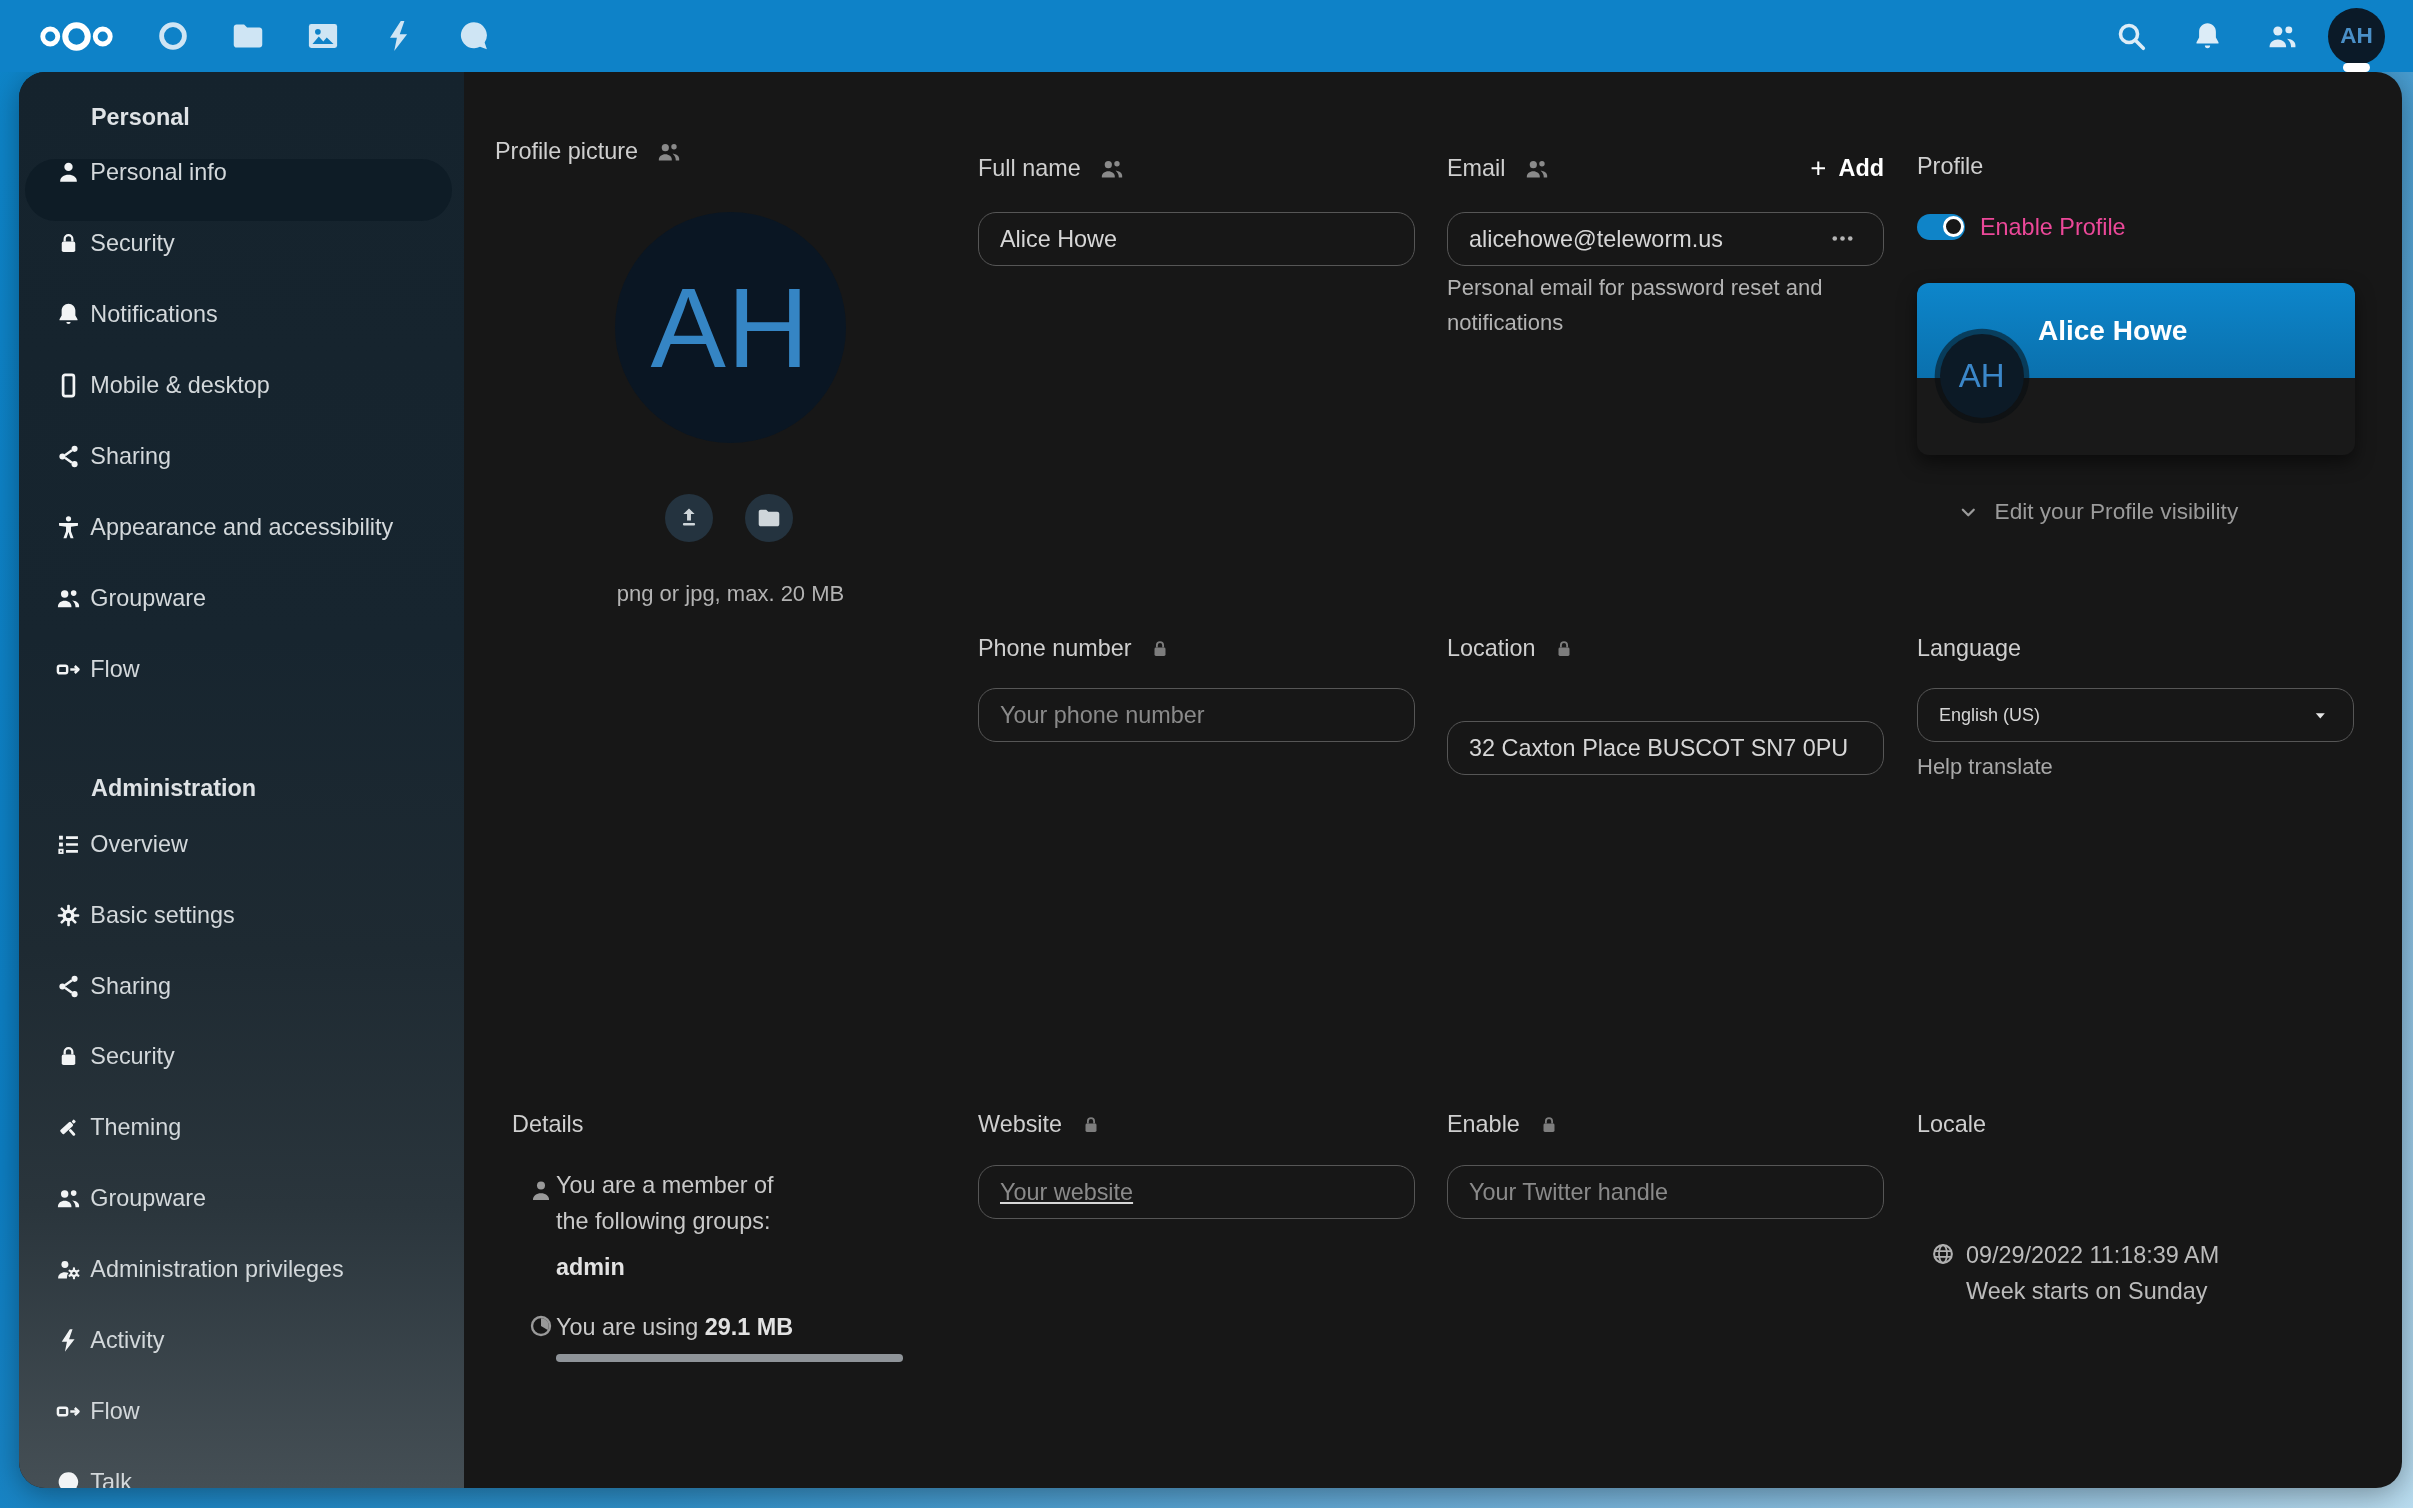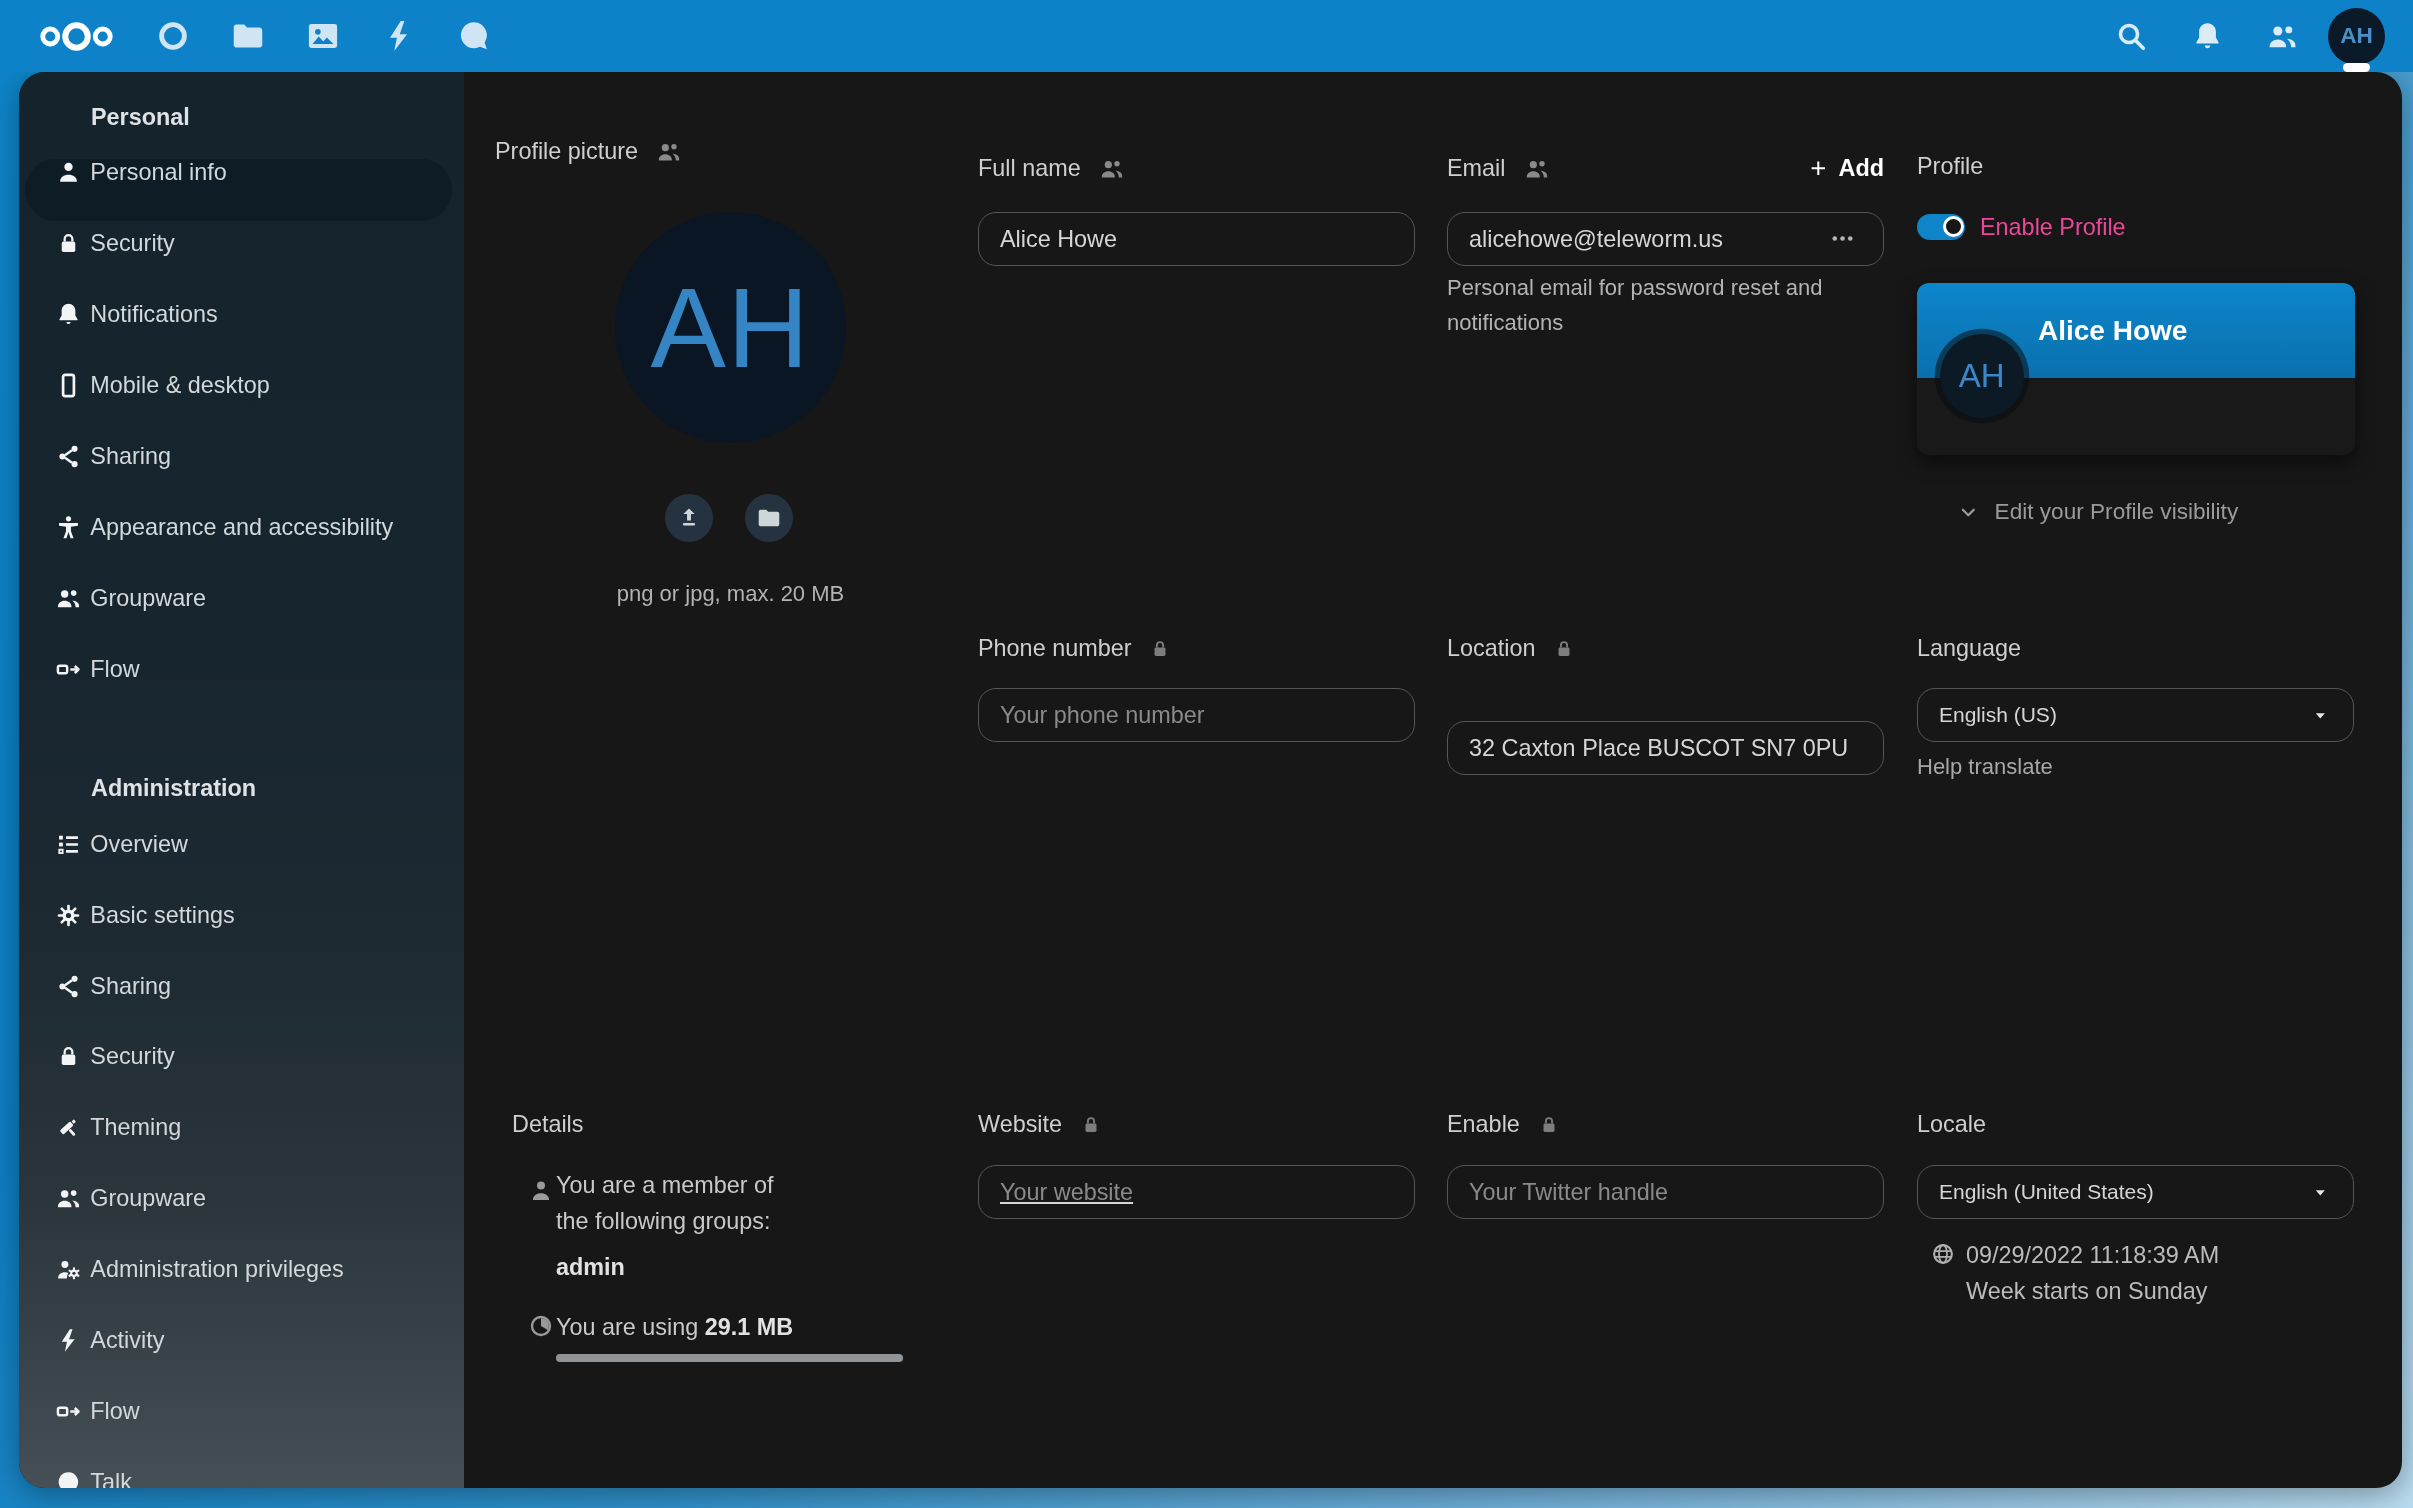--- a/index.html
+++ b/index.html
@@ -32,21 +32,21 @@
   .s-lbl{margin-left:8.3px;font-size:23.4px;color:#d3d8db;white-space:nowrap;}
   
   .lbl{position:absolute;height:33px;display:flex;align-items:center;gap:18px;font-size:23.4px;color:#cfcfcf;}
   .scope-ic{width:26px;height:26px;color:#8a8a8a;}
   .lock-ic{width:22px;height:22px;color:#7d7d7d;}
   .field{position:absolute;width:437px;height:54px;box-sizing:border-box;border:1.5px solid #565656;
     border-radius:18px;background:transparent;color:#d6d6d6;font-size:23.4px;padding:0 21px;
     font-family:"Liberation Sans","DejaVu Sans",sans-serif;outline:none;}
   .field::placeholder{color:#8a8a8a;}
   .select{position:absolute;width:437px;height:54px;box-sizing:border-box;border:1.5px solid #565656;
-    border-radius:18px;display:flex;align-items:center;padding:0 21px;font-size:21px;color:#d6d6d6;cursor:pointer;justify-content:center;}
+    border-radius:18px;display:flex;align-items:center;padding:0 21px;font-size:18px;color:#d6d6d6;cursor:pointer;justify-content:center;}
   .select .caret{margin-left:auto;width:22.6px;height:22.6px;color:#e6e6e6;}
   .helper{position:absolute;font-size:22px;color:#b3b3b3;line-height:35px;}
   
   .avatar-big{position:absolute;left:596px;top:140px;width:231px;height:231px;border-radius:50%;
     background:#0a1623;display:flex;align-items:center;justify-content:center;}
   .avatar-big span{font-size:113px;color:#3585c4;letter-spacing:1.5px;}
   .roundbtn{position:absolute;top:422px;width:48px;height:48px;border-radius:50%;background:#24333f;
     display:flex;align-items:center;justify-content:center;color:#cfd6da;cursor:pointer;}
   .roundbtn .ic{width:26px;height:26px;}
   
@@ -482,26 +482,20 @@
     <span>Enable</span>
     <svg class="lock-ic" viewBox="0 0 29 29" width="22" height="22">
         <use href="#i-lock"></use>
       </svg>
   </div>
   <input class="field" style="left: 1428px; top: 1093px;" placeholder="Your Twitter handle">
 
   <div class="lbl" style="left:1898px;top:1036px">
     <span>Locale</span>
   </div>
-  <div class="select" style="left:1898px;top:1093px">
-    <span>English (United States)</span>
-    <svg class="caret" viewBox="0 0 30 30" width="22.6" height="22.6">
-        <use href="#i-caret"></use>
-      </svg>
-  </div>
   <svg class="d-row-ic" style="left:1911px;top:1169px;color:#b0b0b0" viewBox="0 0 34 34" width="26" height="26">
       <use href="#i-globe"></use>
     </svg>
   <div class="d-text" style="left:1947px;top:1165px;color:#bcbcbc">09/29/2022 11:18:39 AM</div>
   <div class="d-text" style="left:1947px;top:1201px;color:#bcbcbc">Week starts on Sunday</div>
 
 </div>
 
 
 </body></html>

